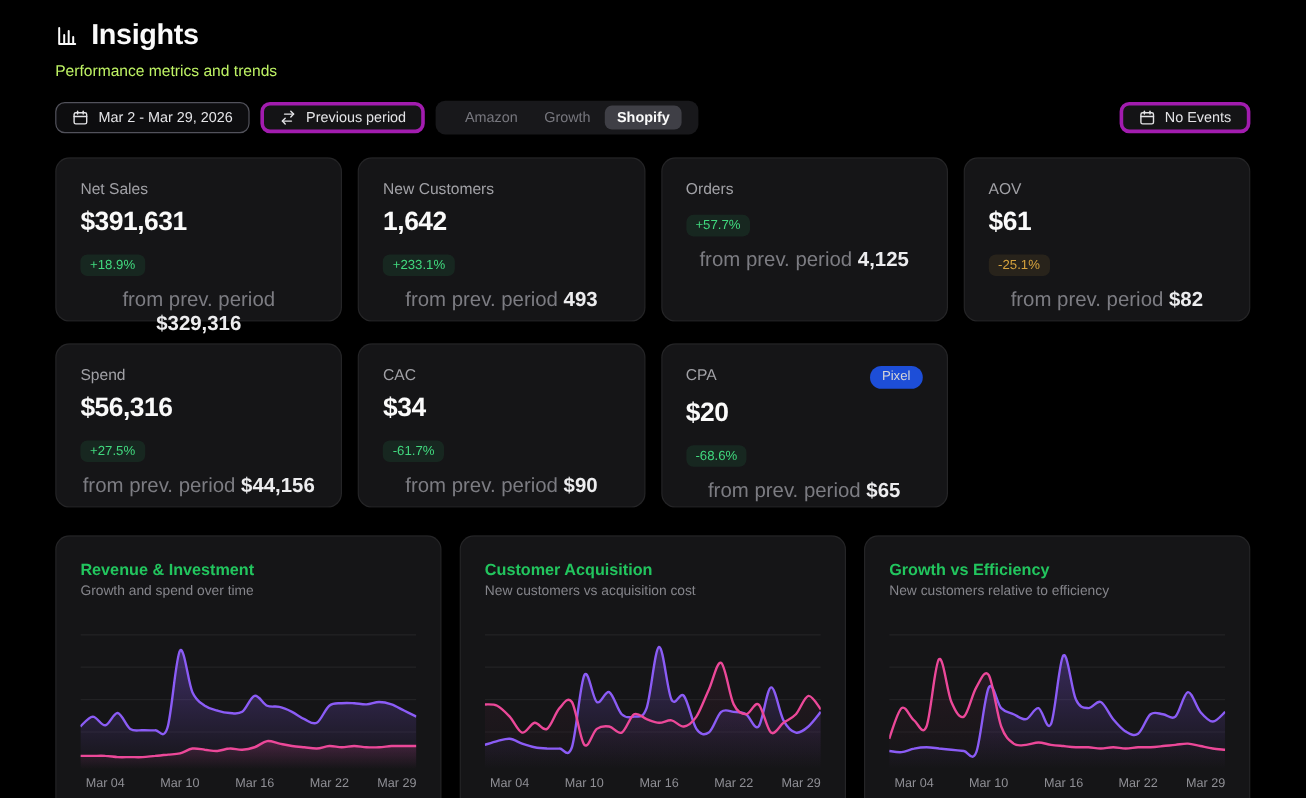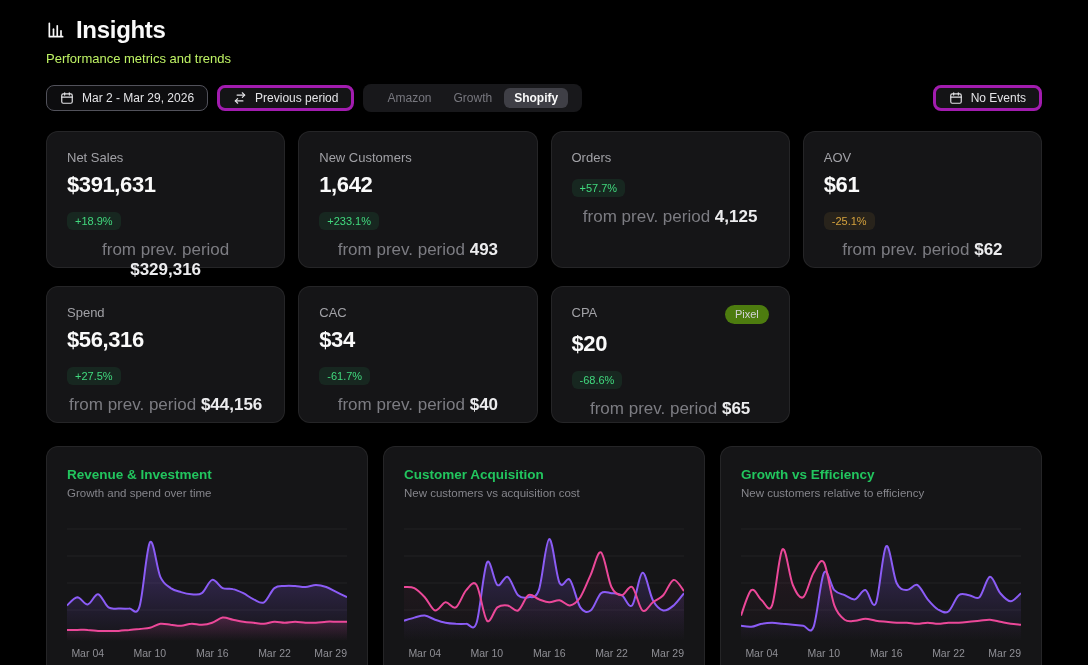--- a/index.html
+++ b/index.html
@@ -43,21 +43,21 @@
     gap: 18px 13px;
   }
   .card {
     background: #151517; border: 1px solid rgba(255,255,255,0.07);
     border-radius: 12px;
   }
   .metric-card { padding: 18px 20px; height: 137px; display: flex; flex-direction: column; }
   .metric-top { display: flex; align-items: flex-start; justify-content: space-between; }
   .metric-label { font-size: 13px; color: #a1a1a6; }
   .card-tag {
-    font-size: 11px; color: #d4d4d8; background: #4d7c0f;
+    font-size: 11px; color: #d4d4d8; background: #1d4ed8;
     padding: 3px 10px; border-radius: 999px; line-height: 13px;
   }
   .card-tag:empty { display: none; }
   .metric-value { margin-top: 7px; font-size: 22px; font-weight: 700; color: #fafafa; letter-spacing: -0.4px; }
   .badge-row { margin-top: 13px; }
   .badge {
     display: inline-block; font-size: 11px; padding: 3px 8px; border-radius: 6px;
   }
   .badge[data-type="positive"] { color: #41d97e; background: rgba(46, 204, 113, 0.10); }
   .badge[data-type="negative"] { color: #d5a23d; background: rgba(217, 164, 64, 0.10); }
@@ -164,39 +164,39 @@
     <div class="badge-row"><span class="badge" data-type="positive">+57.7%</span></div>
     <div class="metric-prev"><span>from prev. period</span> <span class="prev-value">4,125</span></div>
   </div>
 
   <div class="card metric-card">
     <div class="metric-top">
         <span class="metric-label">AOV</span>
       </div>
     <div class="metric-value">$61</div>
     <div class="badge-row"><span class="badge" data-type="negative">-25.1%</span></div>
-    <div class="metric-prev"><span>from prev. period</span> <span class="prev-value">$62</span></div>
+    <div class="metric-prev"><span>from prev. period</span> <span class="prev-value">$82</span></div>
   </div>
 
   <div class="card metric-card">
     <div class="metric-top">
         <span class="metric-label">Spend</span>
       </div>
     <div class="metric-value">$56,316</div>
     <div class="badge-row"><span class="badge" data-type="positive">+27.5%</span></div>
     <div class="metric-prev"><span>from prev. period</span> <span class="prev-value">$44,156</span></div>
   </div>
 
   <div class="card metric-card">
     <div class="metric-top">
         <span class="metric-label">CAC</span>
       </div>
     <div class="metric-value">$34</div>
     <div class="badge-row"><span class="badge" data-type="positive">-61.7%</span></div>
-    <div class="metric-prev"><span>from prev. period</span> <span class="prev-value">$40</span></div>
+    <div class="metric-prev"><span>from prev. period</span> <span class="prev-value">$90</span></div>
   </div>
 
 
   <div class="card metric-card">
     <div class="metric-top">
         <span class="metric-label">CPA</span>
         <span class="card-tag">Pixel</span>
       </div>
     <div class="metric-value">$20</div>
     <div class="badge-row"><span class="badge" data-type="positive">-68.6%</span></div>

